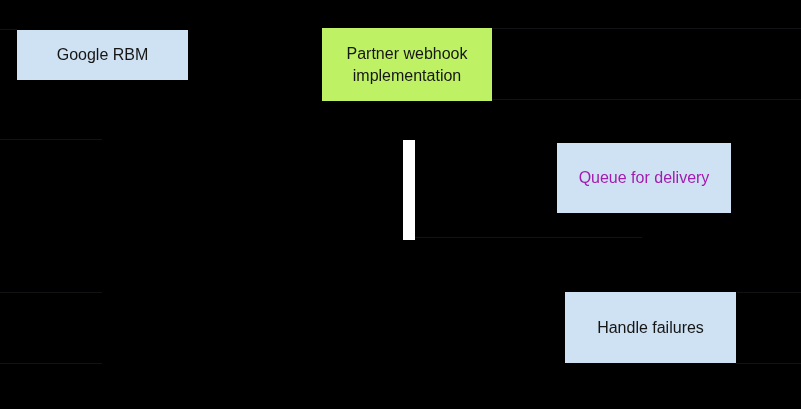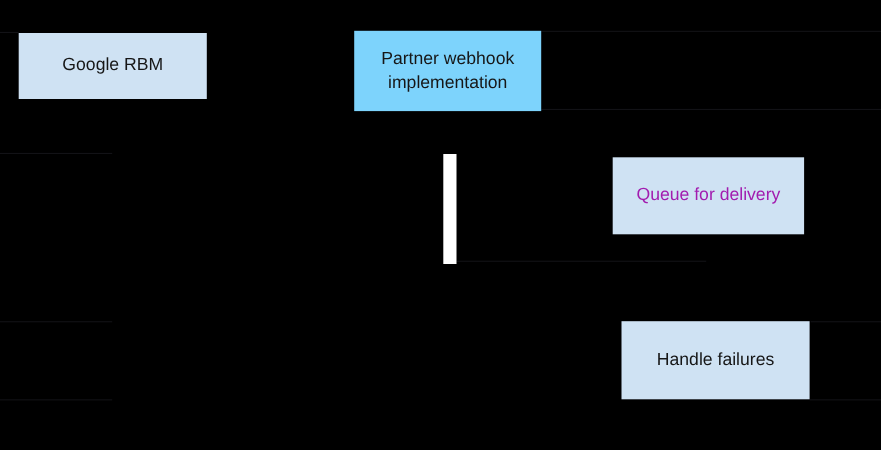--- a/index.html
+++ b/index.html
@@ -21,21 +21,21 @@
     color: #161616;
     display: flex;
     align-items: center;
     justify-content: center;
     text-align: center;
     font-size: 16px;
     line-height: 22px;
     box-sizing: border-box;
     padding: 2px 6px;
   }
-  .node-google   { left: 17px;  top: 30px;  width: 171px; height: 60px; }
+  .node-google   { left: 17px;  top: 30px;  width: 171px; height: 50px; }
   .node-partner  { left: 322px; top: 28px;  width: 170px; height: 73px; }
   .node-queue    { left: 557px; top: 143px; width: 174px; height: 70px; }
   .node-handle   { left: 565px; top: 292px; width: 171px; height: 71px; }
   .activation-bar {
     position: absolute;
     left: 403px;
     top: 140px;
     width: 12px;
     height: 100px;
     background: #ffffff;
@@ -69,21 +69,21 @@
   <div class="faint-line fl-g" style="background: rgb(18, 18, 22);"></div>
   <div class="faint-line fl-h" style="background: rgb(18, 18, 22);"></div>
   <div class="faint-line fl-i" style="background: rgb(18, 18, 22);"></div>
 
   <div class="activation-bar" style="background: rgb(255, 255, 255);"></div>
 
   <div class="node node-google" style="background: rgb(207, 226, 243); color: rgb(22, 22, 22);">
     <span>Google RBM</span>
   </div>
 
-  <div class="node node-partner" style="background: #7dd3fc; color: rgb(22, 22, 22);">
+  <div class="node node-partner" style="background: #bef264; color: rgb(22, 22, 22);">
     <span>Partner webhook implementation</span>
   </div>
 
   <div class="node node-queue" style="background: rgb(207, 226, 243); color: #a21caf;">
     <span>Queue for delivery</span>
   </div>
 
   <div class="node node-handle" style="background: rgb(207, 226, 243); color: rgb(22, 22, 22);">
     <span>Handle failures</span>
   </div>

